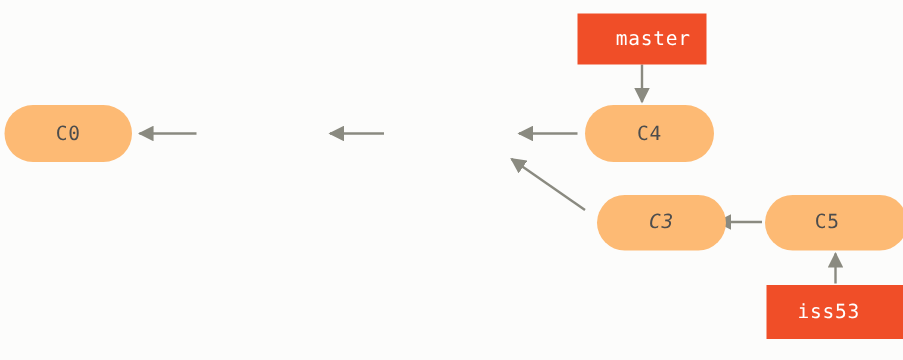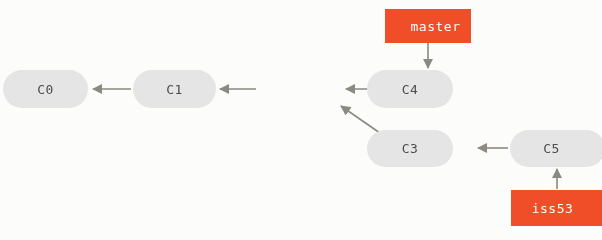--- a/index.html
+++ b/index.html
@@ -21,21 +21,21 @@
   }
   .svg-layer {
     position: absolute;
     left: 0;
     top: 0;
     width: 602px;
     height: 232px;
   }
   .commit-node {
     position: absolute;
-    background: #e5e5e5;
+    background: #fdba74;
     border-radius: 19px;
     display: flex;
     align-items: center;
     justify-content: center;
     color: #4d4d4d;
     font-family: "DejaVu Sans Mono", monospace;
     font-size: 13px;
     letter-spacing: 0.5px;
     box-sizing: border-box;
   }
@@ -77,30 +77,27 @@
 
     <line x1="428" y1="43" x2="428" y2="68" stroke="#8a8a80" stroke-width="1.6" marker-end="url(#ah)"></line>
 
     <line x1="557" y1="189" x2="557" y2="169" stroke="#8a8a80" stroke-width="1.6" marker-end="url(#ah)"></line>
   </svg>
 
   <div class="commit-node" style="left:3px; top:70px; width:85px; height:38px;">
     <span>C0</span>
   </div>
 
-  <div class="commit-node" style="left:133px; top:70px; width:83px; height:38px;">
-    <span>C1</span>
-  </div>
 
 
-  <div class="commit-node" style="left:367px; top:70px; width:86px; height:38px;">
+  <div class="commit-node" style="left:390px; top:70px; width:86px; height:38px;">
     <span>C4</span>
   </div>
 
-  <div class="commit-node" style="left:367px; top:130px; width:86px; height:37px;">
+  <div class="commit-node" style="left:398px; top:130px; width:86px; height:37px;font-style:italic;">
     <span>C3</span>
   </div>
 
   <div class="commit-node" style="left:510px; top:130px; width:95px; height:37px;">
     <span style="margin-right:12px;">C5</span>
   </div>
 
   <div class="branch-label" style="left:385px; top:9px; width:86px; height:34px;">
     <span>master</span>
   </div>

